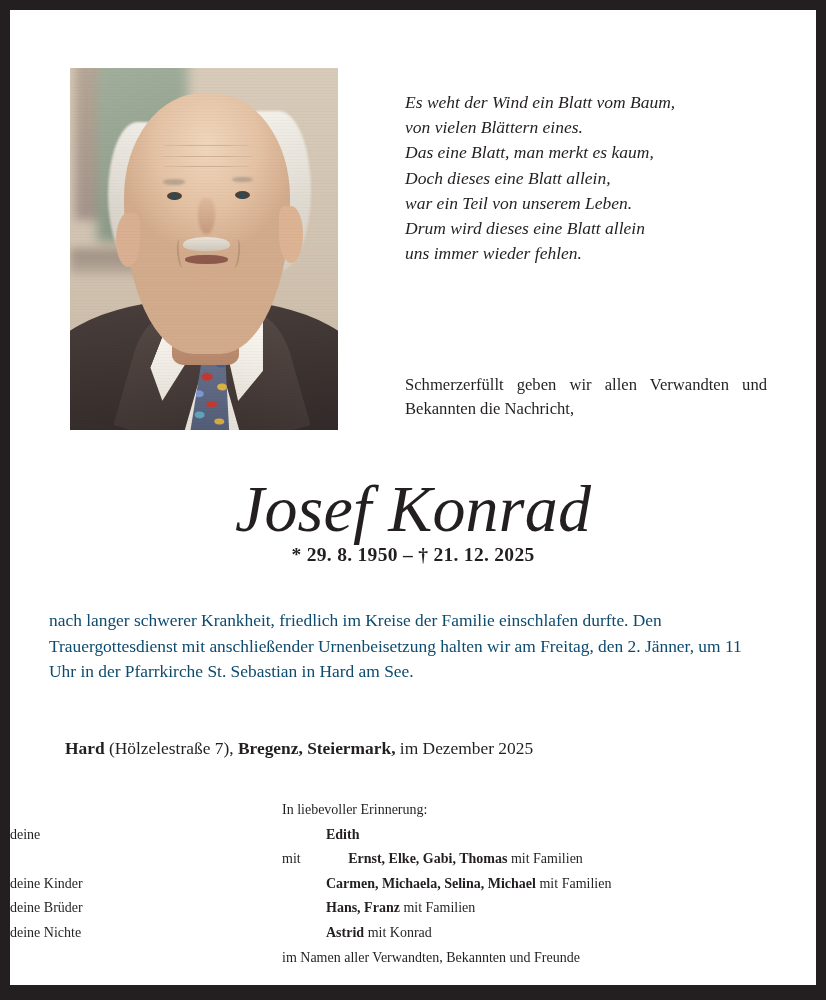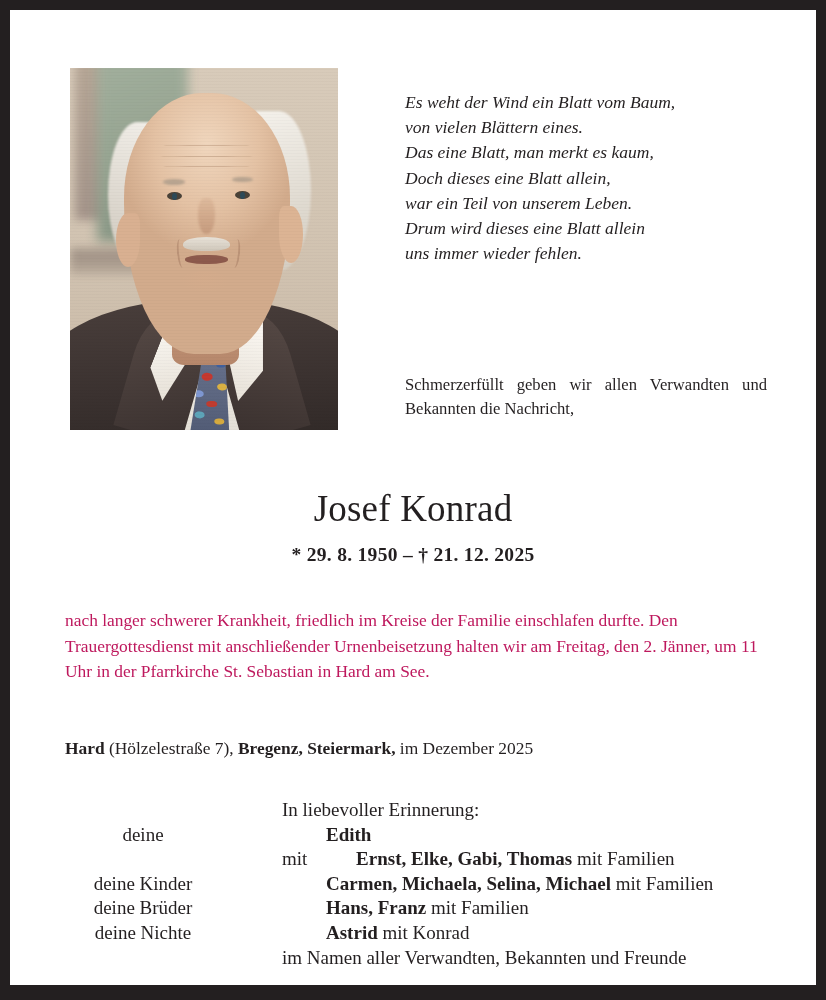--- a/index.html
+++ b/index.html
@@ -308,76 +308,77 @@
 
   
   #name-block {
     position: absolute;
     left: 0;
     top: 468px;
     width: 100%;
     text-align: center;
   }
   #deceased-name {
-    font-size: 37px;
+    font-size: 66px;
     line-height: 62px;
     letter-spacing: .2px;
     font-weight: 400;
     color: #231f20;
+    font-style: italic;
   }
   #life-dates {
     margin-top: 4px;
     font-size: 19.5px;
     font-weight: 700;
     letter-spacing: .3px;
     color: #231f20;
     font-variant-numeric: oldstyle-nums;
   }
 
   
   #body-text {
     position: absolute;
-    left: 55px;
+    left: 39px;
     top: 598px;
     width: 700px;
     font-size: 17.4px;
     line-height: 25.6px;
-    color: #be185d;
+    color: #0c4a6e;
   }
 
   
   #place-line {
     position: absolute;
     left: 55px;
     top: 726px;
     width: 700px;
     font-size: 17.4px;
     line-height: 25px;
     color: #231f20;
   }
   #place-line b { font-weight: 700; }
 
   
   #mourners {
     position: absolute;
     left: 0;
     top: 788px;
     width: 100%;
-    font-size: 19px;
+    font-size: 14px;
     line-height: 24.6px;
     color: #231f20;
   }
   #mourners .m-row {
     display: flex;
     align-items: baseline;
   }
   #mourners .m-label {
     width: 272px;
     flex: 0 0 272px;
-    text-align: center;
+    text-align: left;
     padding-right: 6px;
     box-sizing: border-box;
     white-space: nowrap;
   }
   #mourners .m-value { white-space: nowrap; }
   #mourners .m-value b { font-weight: 700; margin-left: 44px; }
 </style>
 </head>
 <body>
 

